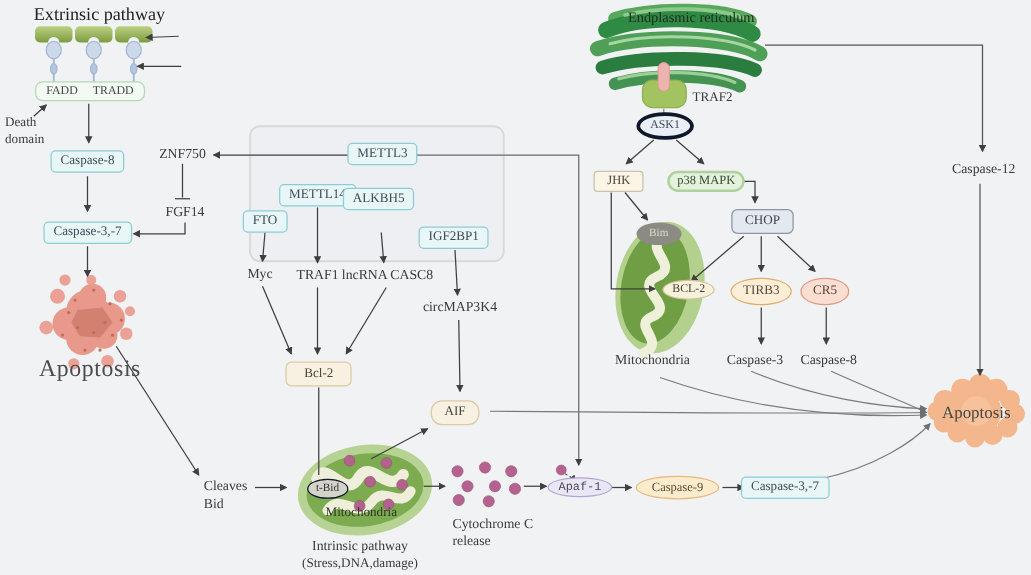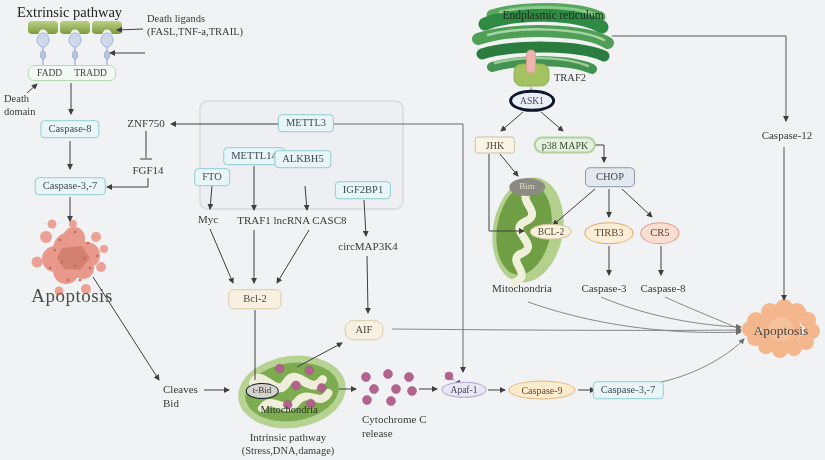--- a/index.html
+++ b/index.html
@@ -21,21 +21,21 @@
   .fadd{position:absolute;transform:translate(-50%,-50%);background:#f3faf3;border:1px solid #b5d9b5;
         border-radius:6px;display:flex;gap:12px;padding:2px 8px;font-size:9.5px;color:#3c463c;}
   .jhk{background:#faf5e4;border:1px solid #c6c2ae;border-radius:3px;color:#4a463a;}
   .p38{background:#e4f1dc;border:2px solid #aed19e;border-radius:9px;color:#3c4a36;}
   .chop{background:#e4e8ef;border:1.5px solid #8a96a6;border-radius:5px;color:#3d4450;}
   .bim{background:#8b8b84;color:#dddbc9;font-size:9px;padding:4px 10px;}
   .bcl2e{background:#f7f0da;border:1px solid #d2c299;color:#4a4436;font-size:9.5px;}
   .tirb3{background:#fdeed8;border:1.2px solid #e2ab66;color:#5a4a38;padding:4px 9px;}
   .cr5{background:#fbded2;border:1.2px solid #e09a84;color:#5a4038;padding:4px 9px;}
   .tbid{background:#d3d3cc;border:1px solid #0f172a;color:#34342f;font-size:9px;padding:2px 6px;}
-  .apaf{background:#eae7f5;border:1px solid #b1a5d2;color:#4a4458;font-size:9.5px;padding:2px 8px;}
+  .apaf{background:#eae7f5;border:1px solid #b1a5d2;color:#4a4458;font-size:9.5px;padding:2px 8px;font-family:Liberation Mono, monospace;}
   .casp9{background:#fdebcd;border:1.2px solid #e7ba80;color:#5a4a30;font-size:10px;padding:3px 12px;}
   .ask1{background:#e9eef7;border:3px solid #0f172a;color:#3e4a5c;font-size:9.5px;padding:3px 8px;}
 </style>
 </head>
 <body>
 
 <div class="canvas">
 
 <svg width="825" height="460" viewBox="0 0 825 460">
   <defs>
@@ -228,26 +228,22 @@
   </g>
   <g stroke="#7a7a7a" stroke-width="0.9" fill="none">
     <path d="M392,329 C500,330 650,331 741,330" marker-end="url(#arrG)"></path>
     <path d="M601,297 C650,318 706,326 741,327" marker-end="url(#arrG)"></path>
     <path d="M665,297 C700,313 725,322 741,330" marker-end="url(#arrG)"></path>
     <path d="M528,302 C610,331 690,334 741,332" marker-end="url(#arrG)"></path>
     <path d="M657,383 C700,374 731,353 744,339" marker-end="url(#arrG)"></path>
   </g>
 </svg>
 
-<div class="t tl s14" style="left:17px;top:3px">Extrinsic pathway</div>
-
-<div class="t tl s10" style="left:147px;top:12px">
-  <div>Death ligands</div>
-  <div>(FASL,TNF-a,TRAIL)</div>
-</div>
+<div class="t tl s14" style="left:27px;top:3px">Extrinsic pathway</div>
+
 
 <div class="fadd" style="left:72px;top:73px">
   <span>FADD</span>
   <span>TRADD</span>
 </div>
 
 <div class="t tl s10" style="left:4px;top:92px">
   <div>Death</div>
   <div>domain</div>
 </div>

